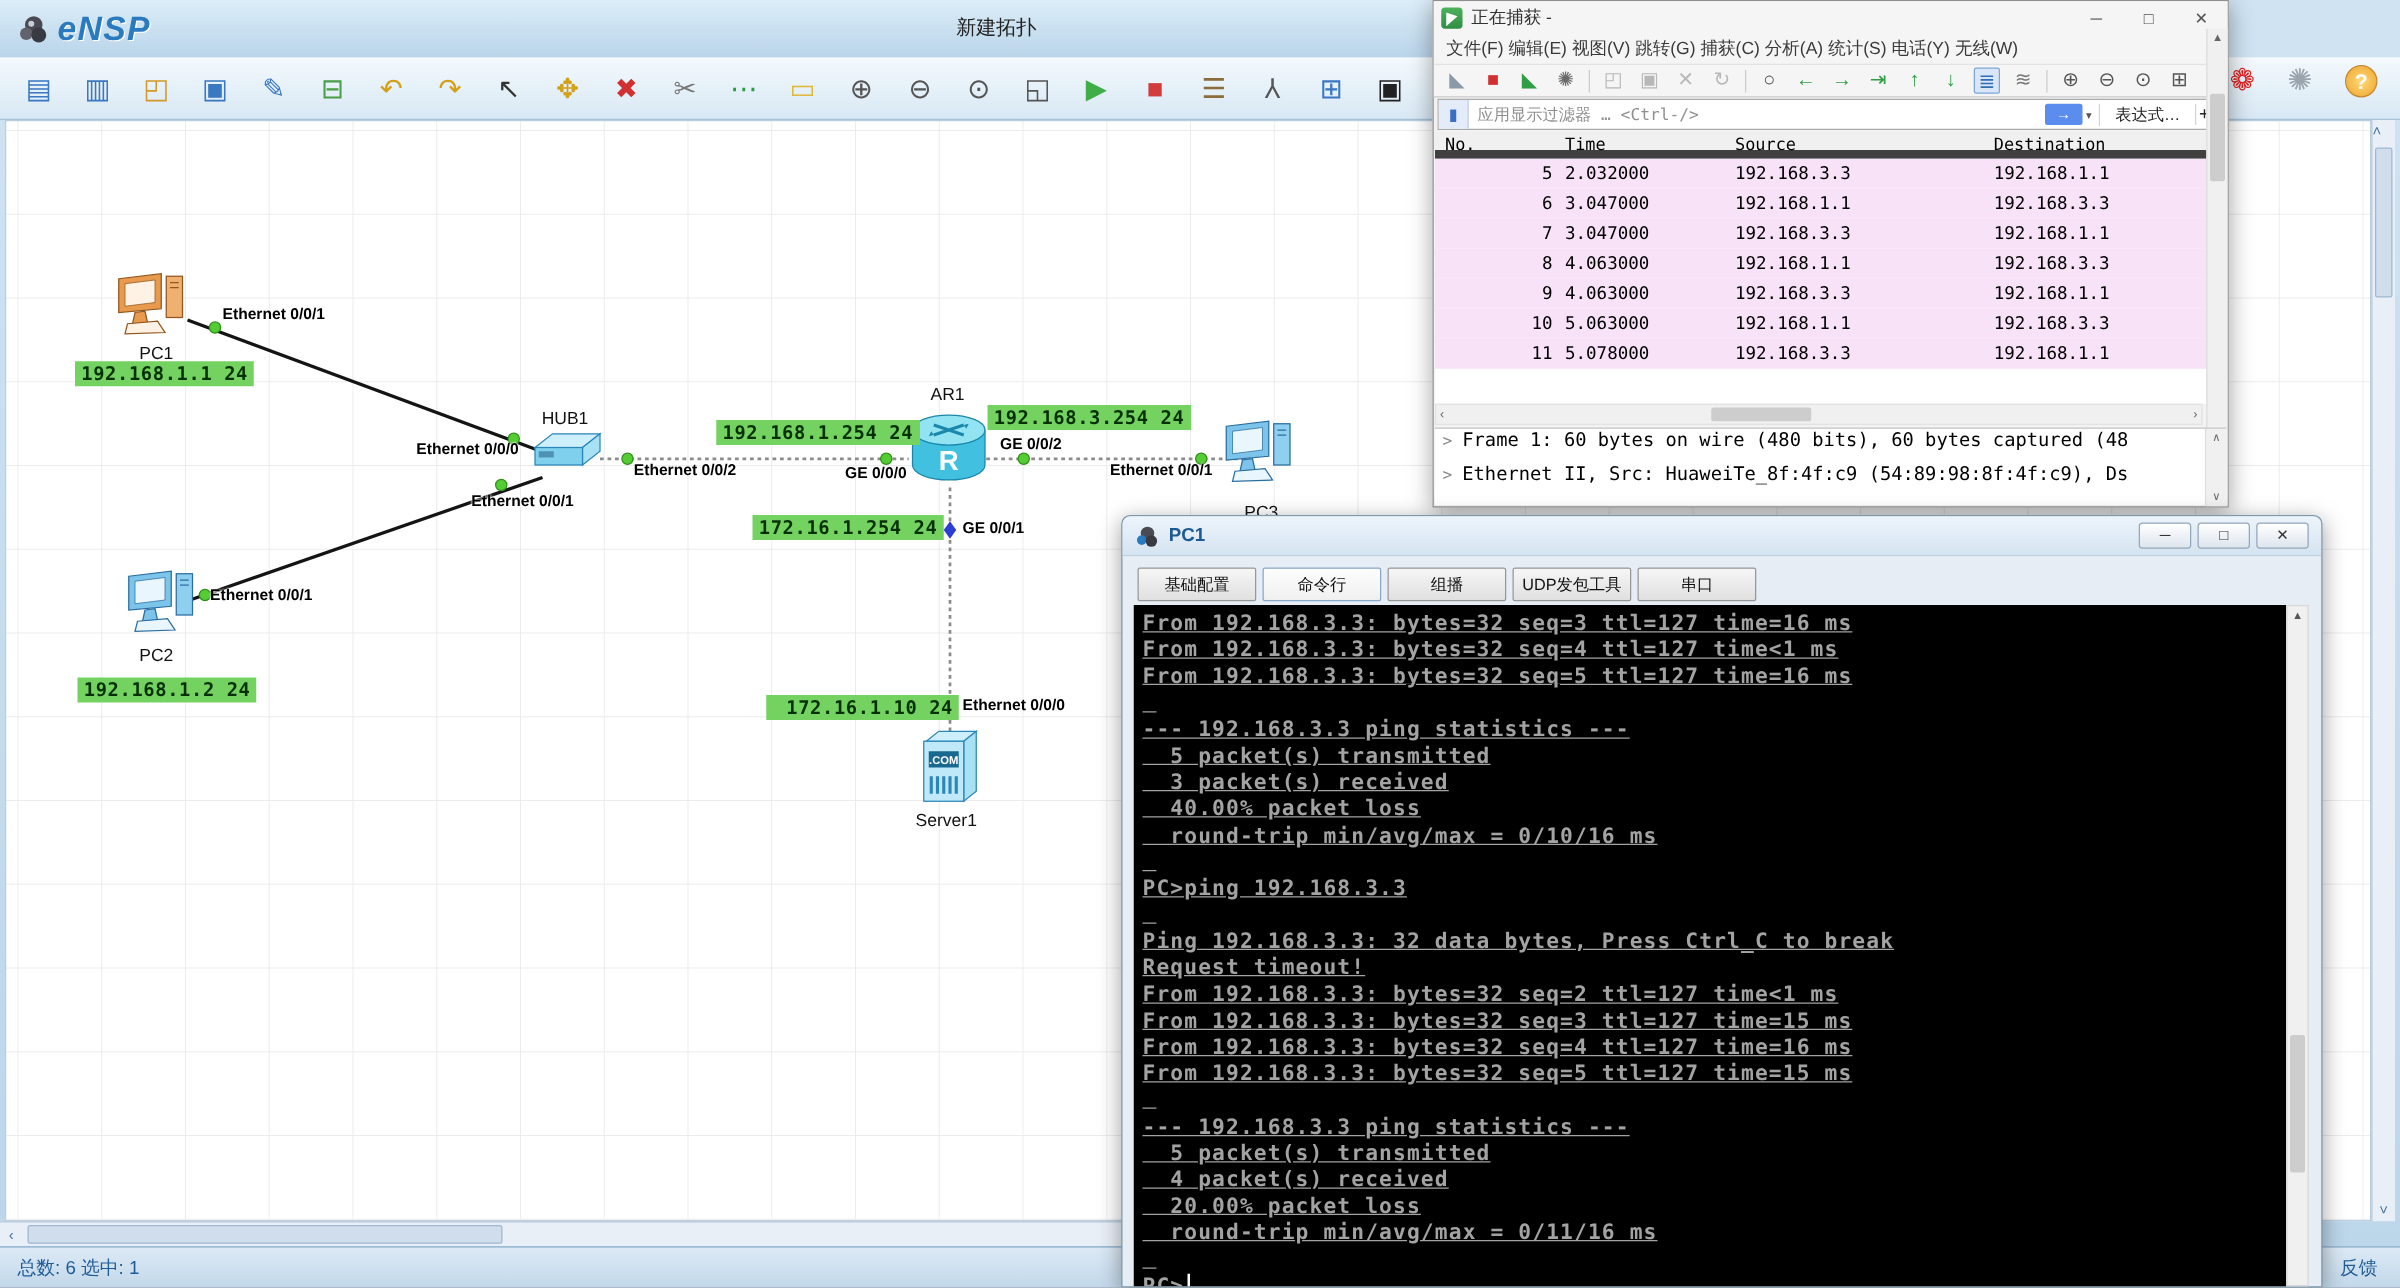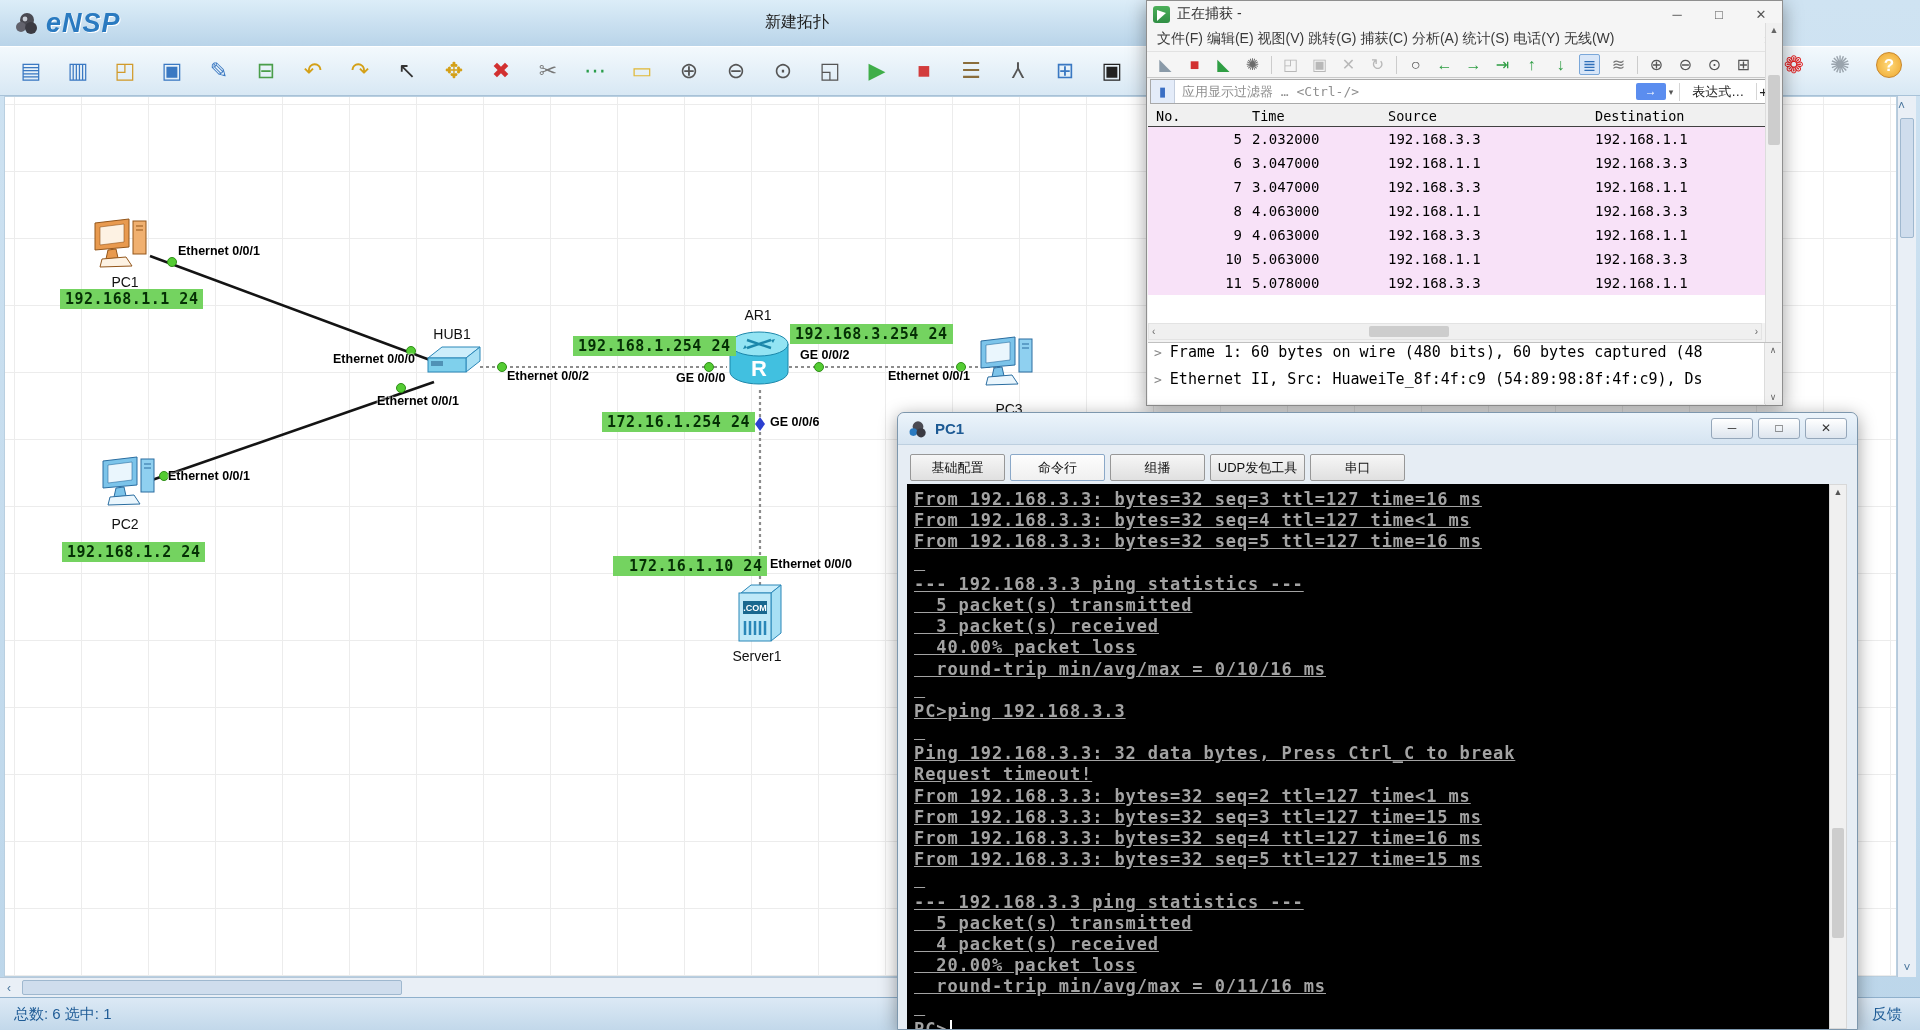--- a/index.html
+++ b/index.html
@@ -88,21 +88,21 @@
   #ws-bookmark { width:24px; align-self:stretch; background:#e4ecf9; border-right:1px solid #c4cede;
     color:#3b6fc4; text-align:center; font-size:13px; line-height:23px; }
   #ws-filter-text { color:#8f8f8f; font:13px "DejaVu Sans Mono",monospace; margin-left:7px; flex:1; }
   #ws-apply { width:30px; height:17px; background:#5b8def; border-radius:2px; color:#fff;
     font-size:12px; text-align:center; line-height:16px; }
   #ws-apply-dd { font-size:9px; color:#555; margin:0 6px 0 3px; }
   #ws-expr { font-size:13px; color:#222; padding:0 12px; border-left:1px solid #d5d5d5; }
   #ws-add { font-size:15px; color:#222; padding:0 10px 0 2px; border-left:1px solid #d5d5d5; }
 
   #ws-list { position:absolute; left:1px; right:1px; top:104px; height:218px; background:#fff; }
-  #ws-list-header { position:relative; height:22px; background:#f0f0f0; border-bottom:1px solid #404040;
+  #ws-list-header { position:relative; height:22px; background:#f0f0f0; border-bottom:7px solid #404040;
     font:13.5px "DejaVu Sans Mono",monospace; color:#000; }
   #ws-list-header span { position:absolute; top:3px; }
   .hdr-no { left:8px; } .hdr-time { left:104px; } .hdr-src { left:240px; } .hdr-dst { left:447px; }
   .pkt { position:relative; height:24px; background:#f8e2f8; font:14px "DejaVu Sans Mono",monospace; color:#000; }
   .pkt span { position:absolute; top:4px; }
   .c-no { left:8px; width:86px; text-align:right; }
   .c-time { left:104px; } .c-src { left:240px; } .c-dst { left:447px; }
   #ws-list-vscroll { position:absolute; right:0; top:22px; width:17px; bottom:0; background:#f0f0f0;
     border-left:1px solid #dcdcdc; font-size:9px; color:#666; text-align:center; }
   #ws-list-vthumb { position:absolute; left:2px; top:52px; width:12px; height:70px; background:#cdcdcd; border-radius:2px; }
@@ -286,21 +286,21 @@
       <span class="ip-label" style="left: 602px; top: 412px;">172.16.1.254 24</span>
       <span class="ip-label" style="left: 613px; top: 556px; padding-left: 16px;">172.16.1.10 24</span>
       <span class="port-label" style="left: 178px; top: 244px;">Ethernet 0/0/1</span>
       <span class="port-label" style="left: 333px; top: 352px;">Ethernet 0/0/0</span>
       <span class="port-label" style="left: 483px; top: 369px; padding-left: 24px;">Ethernet 0/0/2</span>
       <span class="port-label" style="left: 377px; top: 394px;">Ethernet 0/0/1</span>
       <span class="port-label" style="left: 168px; top: 469px;">Ethernet 0/0/1</span>
       <span class="port-label" style="left: 676px; top: 371px;">GE 0/0/0</span>
       <span class="port-label" style="left: 800px; top: 348px;">GE 0/0/2</span>
       <span class="port-label" style="left: 888px; top: 369px;">Ethernet 0/0/1</span>
-      <span class="port-label" style="left: 770px; top: 415px;">GE 0/0/6</span>
+      <span class="port-label" style="left: 770px; top: 415px;">GE 0/0/1</span>
       <span class="port-label" style="left: 770px; top: 557px;">Ethernet 0/0/0</span>
     </div>
 
   <div id="canvas-hscroll">
     <span class="scroll-arrow">‹</span>
     <div id="hthumb"></div>
   </div>
   <div id="canvas-vscroll">
     <span class="scroll-arrow">˄</span>
     <div id="vthumb"></div>

